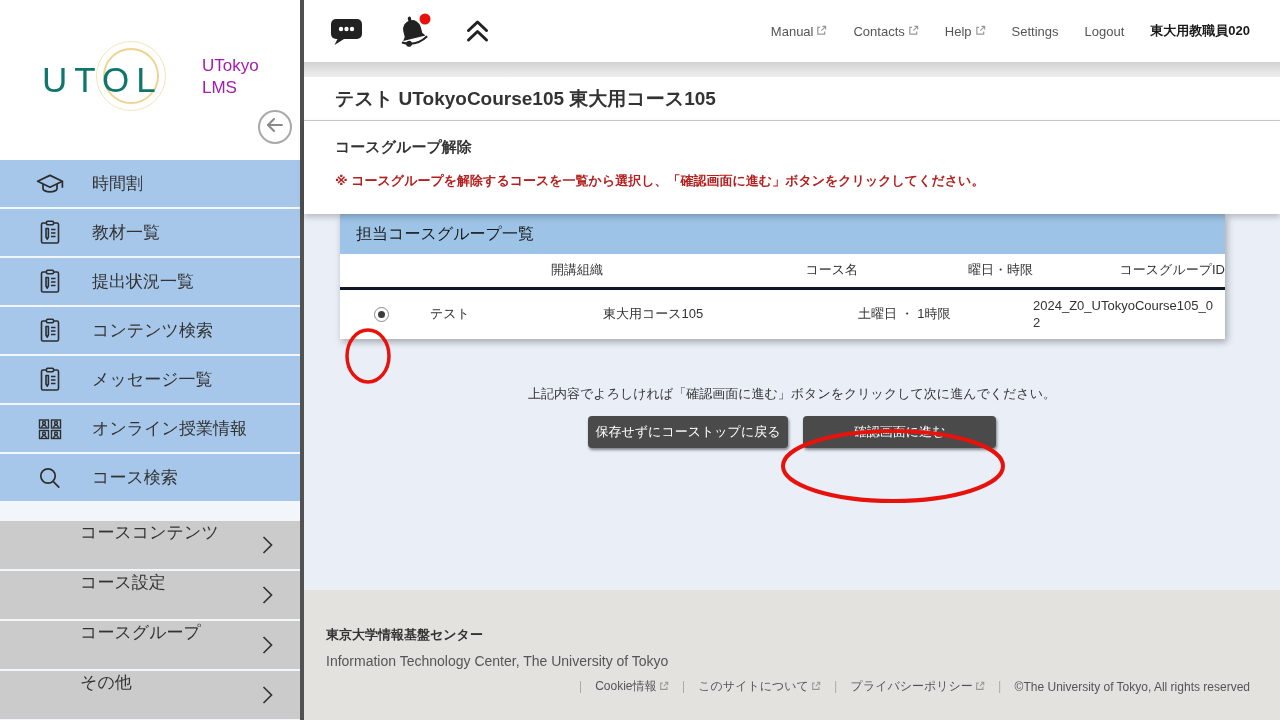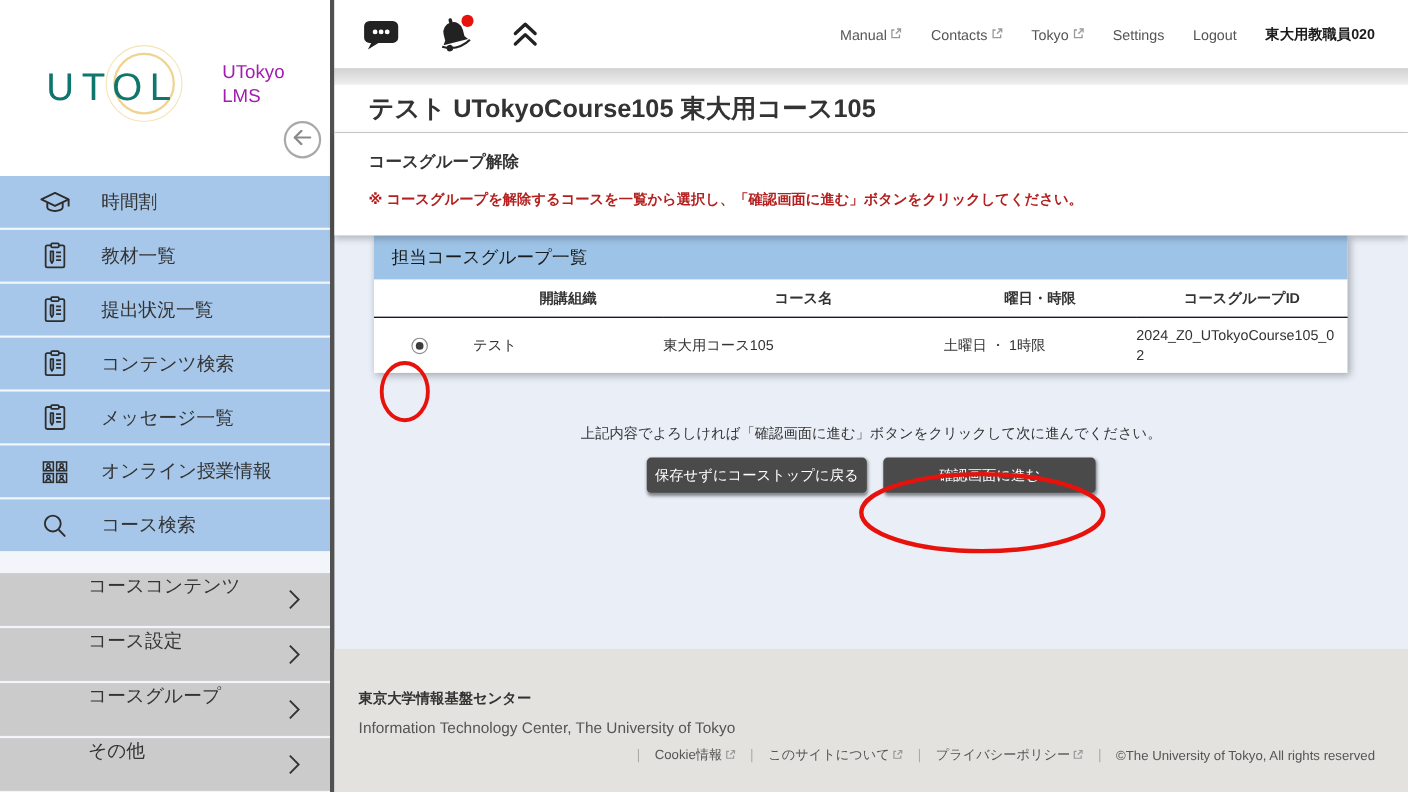--- a/index.html
+++ b/index.html
@@ -27,31 +27,31 @@
   
   .main { position:absolute; left:300px; top:0; width:980px; height:720px; border-left:4px solid #515151; background:#e9eef7; }
   .topbar { height:62px; background:#fff; display:flex; align-items:center; padding:0 30px 0 26px; }
   .topbar-icons { display:flex; align-items:center; gap:30px; }
   .icon-btn { cursor:pointer; display:flex; align-items:center; }
   .topbar-links { margin-left:auto; display:flex; align-items:center; gap:26px; font-size:13px; color:#555; }
   .tlink { display:flex; align-items:center; gap:3px; cursor:pointer; }
   .username { font-weight:bold; color:#1a1a1a; font-size:13px; }
   .shadow-strip { height:15px; background:linear-gradient(#d2d2d2,#efefef); }
   .title-band { height:44px; background:#fff; display:flex; align-items:center; padding-left:31px; border-bottom:1px solid #ccc; }
-  .page-title { font-size:23px; font-weight:bold; color:#333; }
+  .page-title { font-size:19px; font-weight:bold; color:#333; }
   .section-band { background:#fff; padding:17px 31px 24px; box-shadow:0 3px 6px rgba(0,0,0,.22); position:relative; z-index:2; }
   .section-title { font-size:15px; font-weight:bold; color:#333; margin-bottom:15px; }
   .note { font-size:13px; font-weight:bold; color:#b3201f; }
 
   .content { }
   .table-wrap { margin-left:36px; width:885px; background:#fff; box-shadow:2px 3px 7px rgba(0,0,0,.3); }
   .table-title { height:40px; background:#9dc3e6; display:flex; align-items:center; padding-left:16px; font-size:16px; color:#1a1a1a; }
   table { width:100%; border-collapse:collapse; table-layout:fixed; font-size:13px; color:#333; }
   col.c-radio{width:90px;} col.c-org{width:173px;} col.c-name{width:255px;} col.c-sched{width:175px;} col.c-id{width:192px;}
-  thead th { height:34px; text-align:center; font-weight:bold; border-bottom:1px solid #0f172a; padding:0; }
+  thead th { height:34px; text-align:right; font-weight:normal; border-bottom:3px solid #0f172a; padding:0; }
   tbody td { height:51px; padding:4px 8px 4px 0; vertical-align:middle; }
   td.c-id-cell { word-break:break-all; line-height:1.35; padding-right:12px; }
   .radio-cell { text-align:center; }
   .radio { display:inline-block; width:15px; height:15px; border:1px solid #8a8a8a; border-radius:50%; background:#fff; position:relative; cursor:pointer; vertical-align:middle; }
   .radio::after { content:""; position:absolute; inset:3px; border-radius:50%; background:#3d3d3d; }
 
   .instruction { margin-top:46px; text-align:center; font-size:13px; color:#333; }
   .buttons { margin-top:13px; display:flex; justify-content:center; gap:15px; }
   .btn { height:32px; border:none; border-radius:4px; background:#4a4a4a; color:#fff; font-size:13px; font-family:inherit; cursor:pointer; box-shadow:1px 2px 3px rgba(0,0,0,.45); }
   .btn-back { width:200px; }
@@ -255,21 +255,21 @@
         </span>
         <span class="tlink">
           <span>Contacts</span>
           <span><svg width="11" height="11" viewBox="0 0 12 12" fill="none" stroke="#999" stroke-width="1.3">
                 <path d="M4.5 2.5H2v7.5h7.5V7"></path>
                 <path d="M7 1.5h3.5V5"></path>
                 <path d="M10.3 1.7L5.8 6.2"></path>
               </svg></span>
         </span>
         <span class="tlink">
-          <span>Tokyo</span>
+          <span>Help</span>
           <span><svg width="11" height="11" viewBox="0 0 12 12" fill="none" stroke="#999" stroke-width="1.3">
                 <path d="M4.5 2.5H2v7.5h7.5V7"></path>
                 <path d="M7 1.5h3.5V5"></path>
                 <path d="M10.3 1.7L5.8 6.2"></path>
               </svg></span>
         </span>
         <span class="tlink">
           <span>Settings</span>
         </span>
         <span class="tlink">

